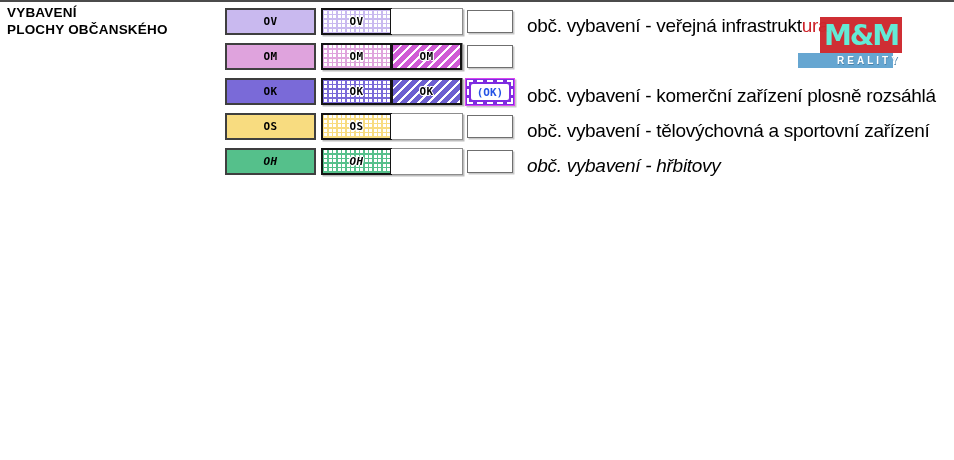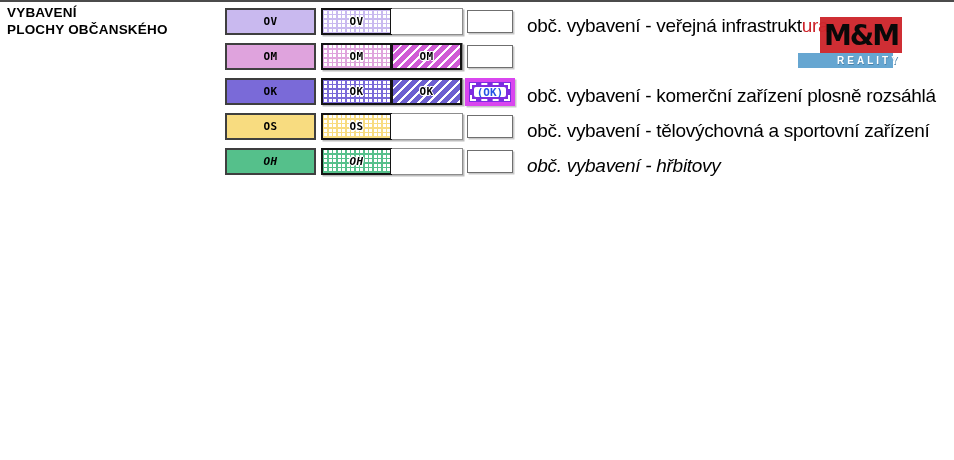--- a/index.html
+++ b/index.html
@@ -36,33 +36,33 @@
 
   .code { font-family:"DejaVu Sans Mono", monospace; font-weight:bold; font-size:11px;
           color:#000; letter-spacing:0.5px; }
   .half-grid .code, .half-stripe .code {
           text-shadow:-1px 0 #fff, 1px 0 #fff, 0 -1px #fff, 0 1px #fff, 1px 1px #fff, -1px -1px #fff; }
 
   .box3 { position:absolute; left:437px; top:2px; width:46px; height:23px;
           background:#fff; border:1px solid #6f6f6f; box-shadow:1.5px 1.5px 0 #c9c9c9; }
 
   .okbox { position:absolute; left:435px; top:0; width:50px; height:28px;
-           background:var(--okbox-purple); border:4px solid #d946ef; box-shadow:1.5px 1.5px 0 #c9c9c9; }
+           background:var(--okbox-purple); border:1px solid #d946ef; box-shadow:1.5px 1.5px 0 #c9c9c9; }
   .okbox::before { content:""; position:absolute; inset:1px; border:2px dashed #ffffff; }
   .okbox-inner { position:absolute; inset:5px; background:#ffffff; border-radius:2px;
                  display:flex; align-items:center; justify-content:center; }
   .okbox-inner .code { color:var(--okbox-text); letter-spacing:0; }
 
   .row-label { position:absolute; left:497px; top:4px; height:27px; line-height:27px;
                font-size:19px; color:#000; letter-spacing:-0.3px; white-space:nowrap; }
   .red-tail { color:var(--red-text); }
 
   .wm { position:absolute; left:798px; top:17px; width:120px; height:51px; }
   .wm-red { position:absolute; left:22px; top:0; width:82px; height:36px;
-            background:var(--logo-red); color:#000000; display:flex; align-items:center;
+            background:var(--logo-red); color:#5eead4; display:flex; align-items:center;
             justify-content:center; font-weight:bold; font-size:28px; letter-spacing:-2px;
             font-family:"DejaVu Sans", sans-serif; opacity:0.96; }
   .wm-blue { position:absolute; left:0; top:36px; width:95px; height:15px;
              background:var(--logo-blue); opacity:0.8; color:#fff; display:flex;
              align-items:center; justify-content:center; font-weight:bold; font-size:10px;
              letter-spacing:3px; text-shadow:0.5px 0.5px 0 #1f6292;padding-left:47px; }
 </style>
 </head>
 <body>
 

